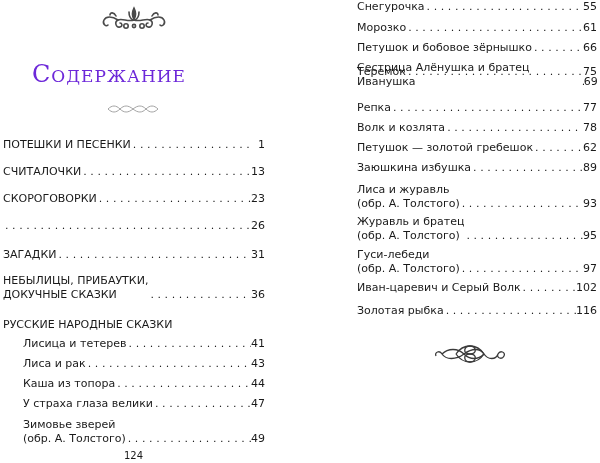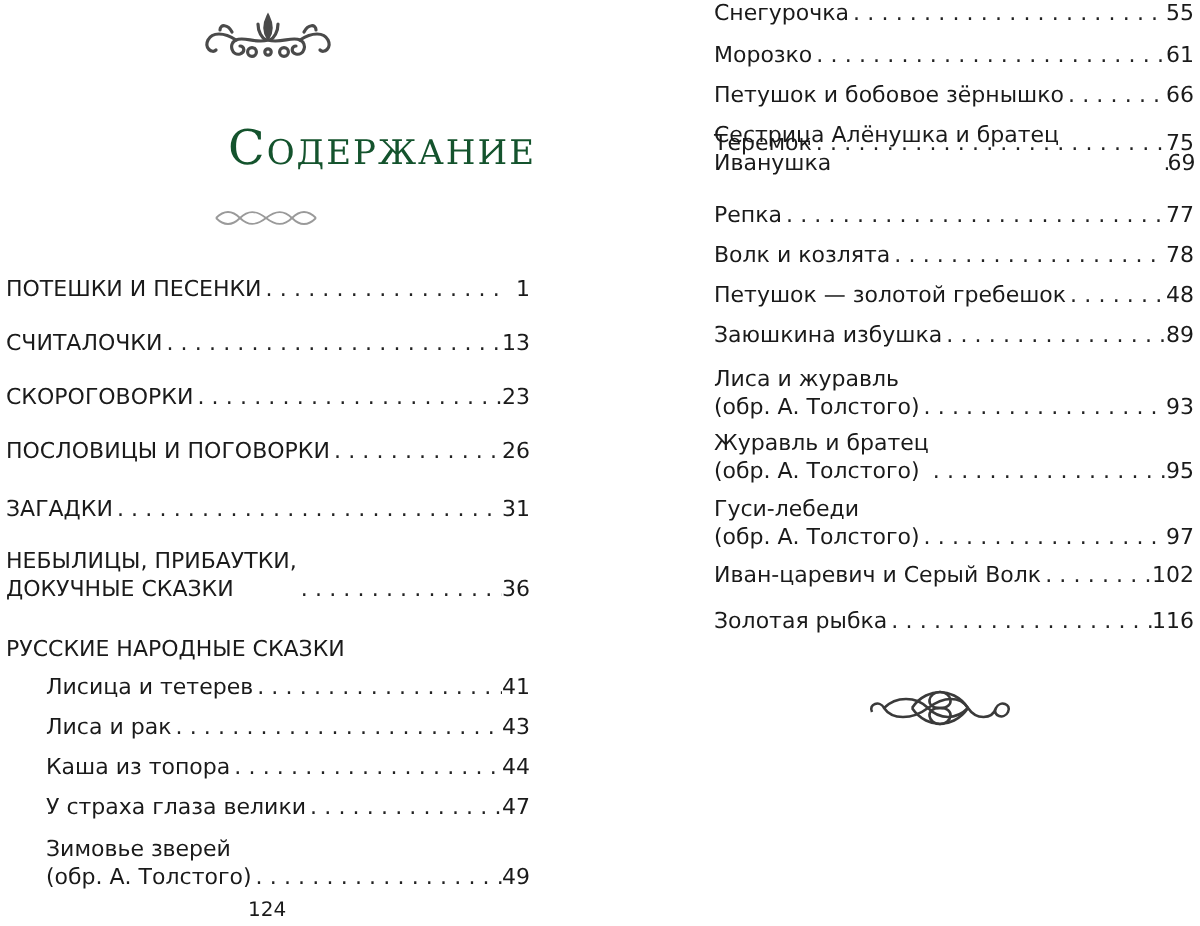--- a/index.html
+++ b/index.html
@@ -9,24 +9,25 @@
       font-family: "DejaVu Sans", sans-serif;
       position: relative;
     }
     .page { position: absolute; top: 0; height: 463px; }
     .page-left { left: 0; width: 300px; }
     .page-right { left: 300px; width: 300px; }
 
     .orn-top { position: absolute; left: 96px; top: 6px; width: 76px; height: 28px; }
     .title {
       position: absolute; left: 0; width: 268px; top: 60px;
-      text-align: right;
+      text-align: left;
       font-family: "DejaVu Serif", serif;
-      font-size: 24px; letter-spacing: 1px; color: #14532d;
+      font-size: 24px; letter-spacing: 1px; color: #6d28d9;
       font-variant: small-caps;
+      padding-left: 32px;
     }
     .orn-under { position: absolute; left: 106px; top: 104px; width: 54px; height: 10px; }
 
     .toc-item {
       position: absolute;
       display: flex; align-items: flex-end;
       font-size: 11px; line-height: 14px;
       color: #1a1a1a;
     }
     .toc-item .lbl { white-space: pre-line; }
@@ -87,21 +88,20 @@
     <span class="lbl">СЧИТАЛОЧКИ</span>
     <span class="dots">................................................................</span>
     <span class="num">13</span>
   </div>
   <div class="toc-item" style="top:192px">
     <span class="lbl">СКОРОГОВОРКИ</span>
     <span class="dots">................................................................</span>
     <span class="num">23</span>
   </div>
   <div class="toc-item" style="top:219px">
-    <span class="lbl">ПОСЛОВИЦЫ И ПОГОВОРКИ</span>
     <span class="dots">................................................................</span>
     <span class="num">26</span>
   </div>
   <div class="toc-item" style="top:248px">
     <span class="lbl">ЗАГАДКИ</span>
     <span class="dots">................................................................</span>
     <span class="num">31</span>
   </div>
   <div class="toc-item" style="top:274px">
     <span class="lbl">НЕБЫЛИЦЫ, ПРИБАУТКИ,
@@ -174,21 +174,21 @@
     <span class="num">77</span>
   </div>
   <div class="toc-item" style="top:121px">
     <span class="lbl">Волк и козлята</span>
     <span class="dots">................................................................</span>
     <span class="num">78</span>
   </div>
   <div class="toc-item" style="top:141px">
     <span class="lbl">Петушок — золотой гребешок</span>
     <span class="dots">................................................................</span>
-    <span class="num">48</span>
+    <span class="num">62</span>
   </div>
   <div class="toc-item" style="top:161px">
     <span class="lbl">Заюшкина избушка</span>
     <span class="dots">................................................................</span>
     <span class="num">89</span>
   </div>
   <div class="toc-item" style="top:183px">
     <span class="lbl">Лиса и журавль
 (обр. А. Толстого)</span>
     <span class="dots">................................................................</span>

